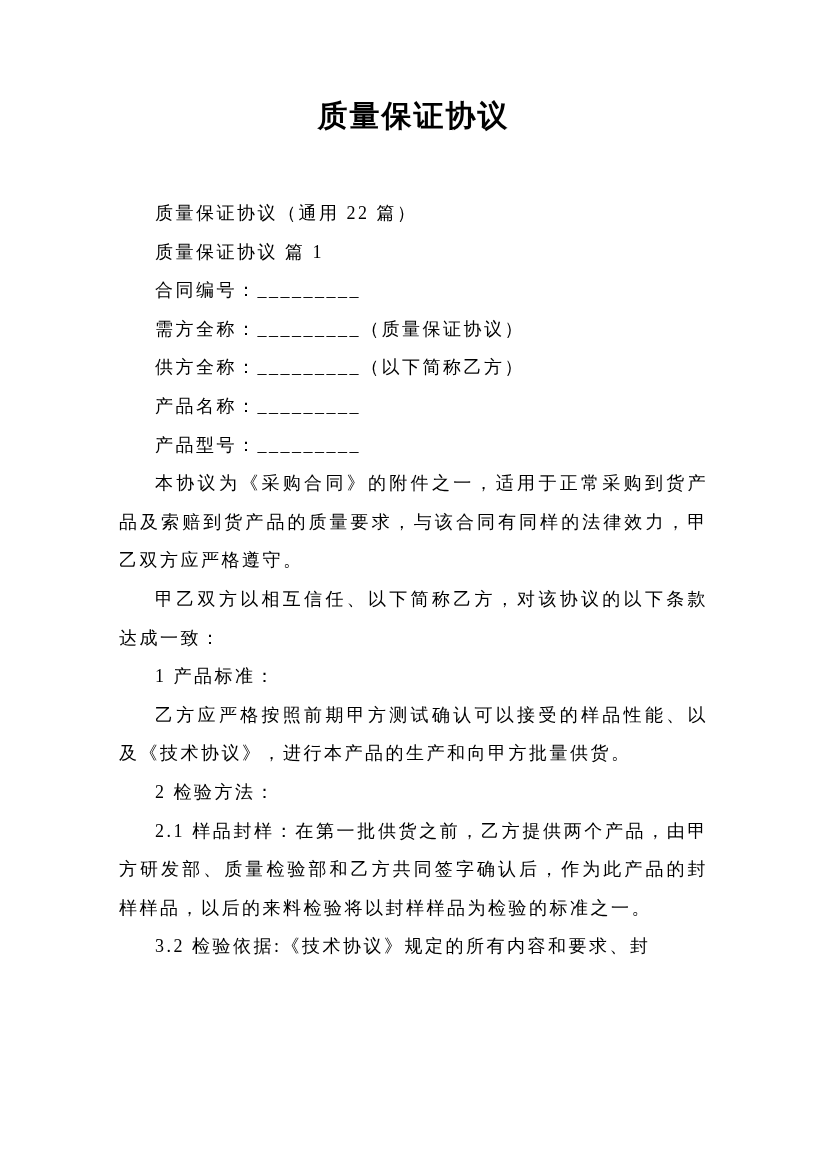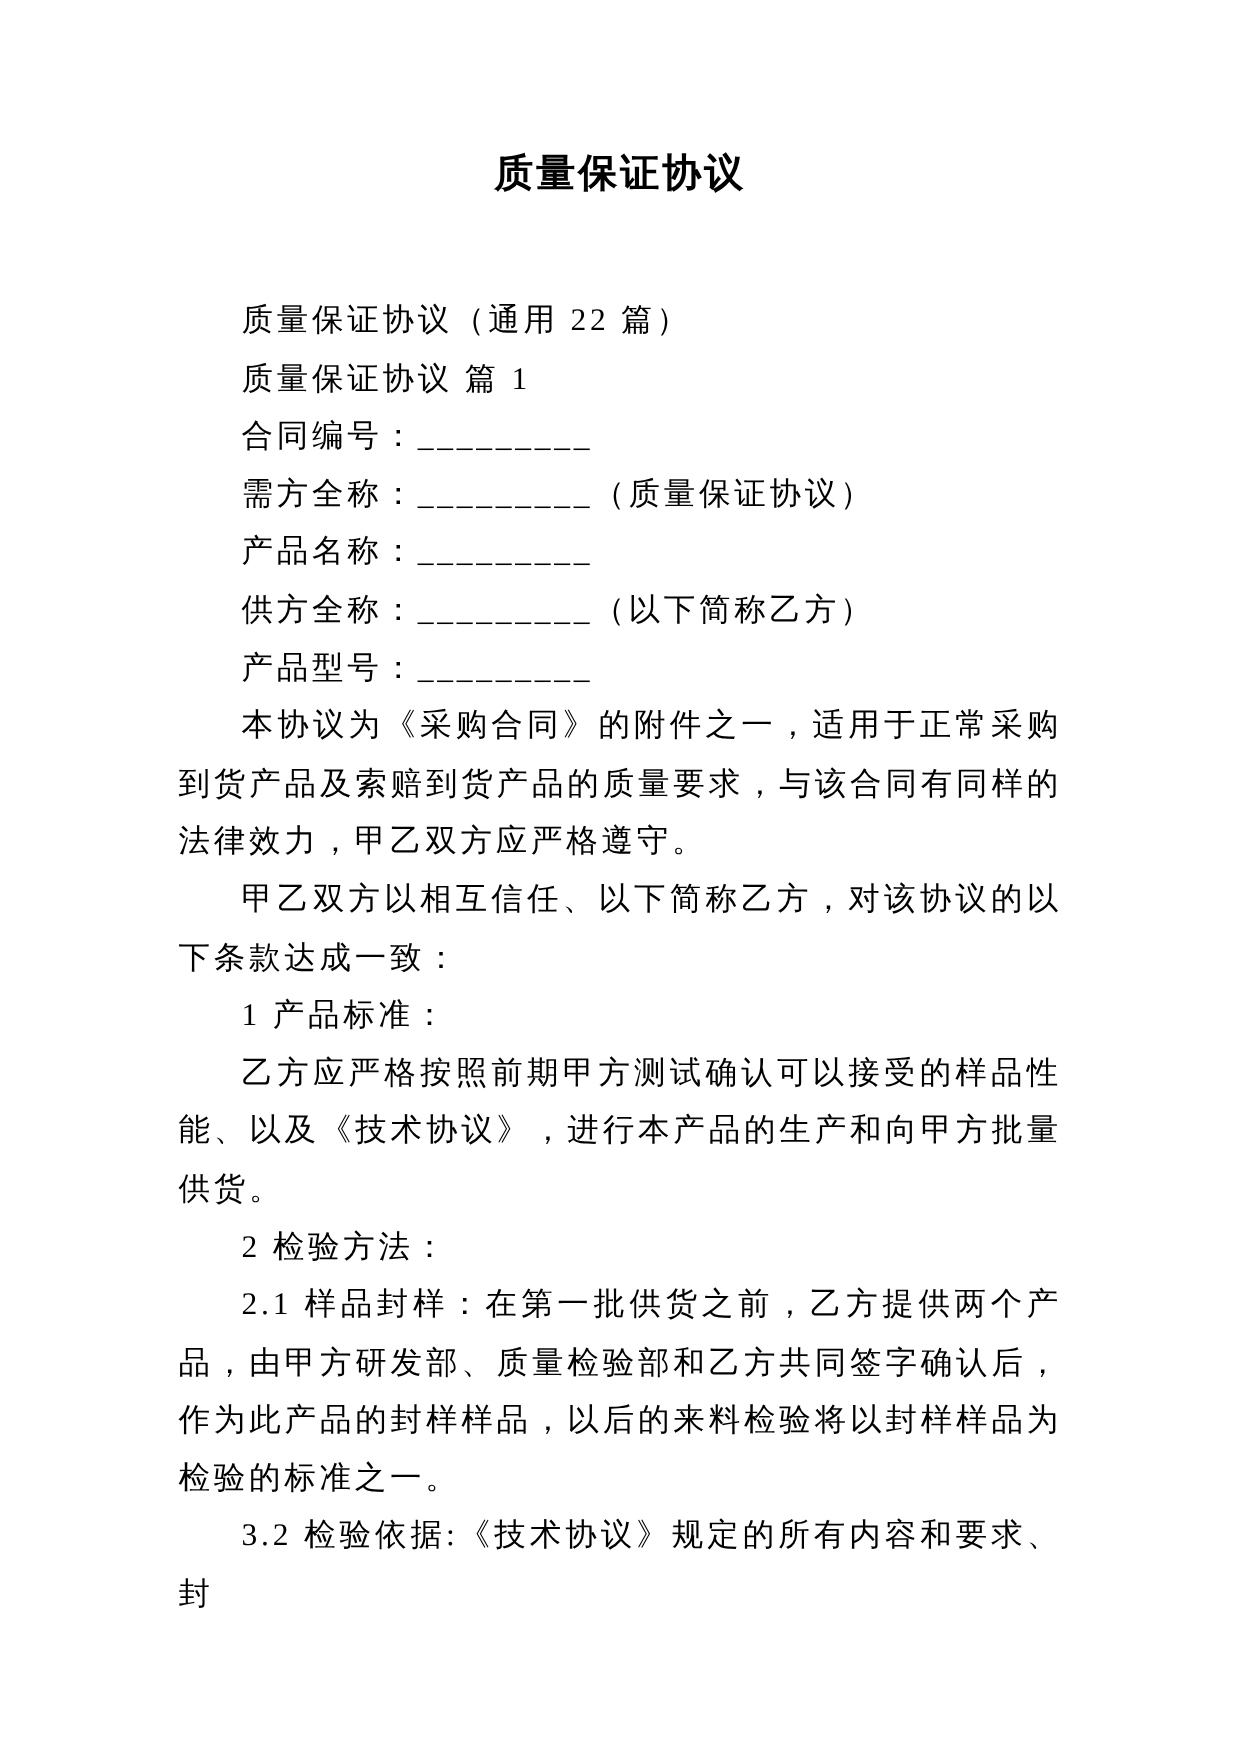--- a/index.html
+++ b/index.html
@@ -14,51 +14,51 @@
     margin: 0 auto;
     background: #ffffff;
     box-sizing: border-box;
     padding: 96px 119px 0 119px;
     overflow: hidden;
     font-family: "Liberation Serif", "DejaVu Serif", serif;
     color: #000000;
   }
   .doc-title {
     margin: 0 0 58px 0;
-    font-size: 26px;
+    font-size: 30px;
     line-height: 40px;
     font-weight: bold;
     text-align: center;
     letter-spacing: 2px;
     font-family: "Liberation Serif", "DejaVu Serif", serif;
   }
   .doc-body p {
     margin: 0;
-    font-size: 21px;
+    font-size: 18px;
     line-height: 38.6px;
     text-indent: 2em;
     text-align: justify;
     letter-spacing: 2.5px;
     word-break: break-all;
     font-weight: 400;
   }
 </style>
 </head>
 <body>
 
 <div class="page">
   <h1 class="doc-title">质量保证协议</h1>
 
   <div class="doc-body">
     <p>质量保证协议（通用 22 篇）</p>
     <p>质量保证协议 篇 1</p>
     <p>合同编号：_________</p>
     <p>需方全称：_________（质量保证协议）</p>
+    <p>供方全称：_________（以下简称乙方）</p>
     <p>产品名称：_________</p>
-    <p>供方全称：_________（以下简称乙方）</p>
     <p>产品型号：_________</p>
     <p>本协议为《采购合同》的附件之一，适用于正常采购到货产品及索赔到货产品的质量要求，与该合同有同样的法律效力，甲乙双方应严格遵守。</p>
     <p>甲乙双方以相互信任、以下简称乙方，对该协议的以下条款达成一致：</p>
     <p>1 产品标准：</p>
     <p>乙方应严格按照前期甲方测试确认可以接受的样品性能、以及《技术协议》，进行本产品的生产和向甲方批量供货。</p>
     <p>2 检验方法：</p>
     <p>2.1 样品封样：在第一批供货之前，乙方提供两个产品，由甲方研发部、质量检验部和乙方共同签字确认后，作为此产品的封样样品，以后的来料检验将以封样样品为检验的标准之一。</p>
     <p>3.2 检验依据:《技术协议》规定的所有内容和要求、封</p>
   </div>
 </div>

